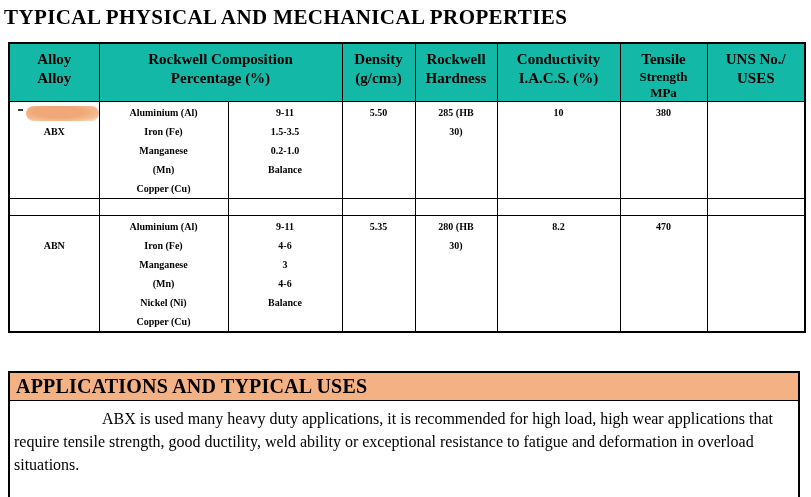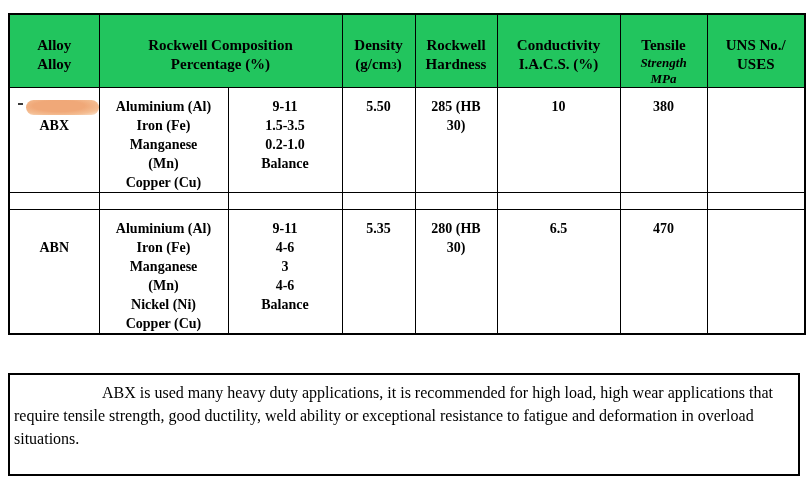--- a/index.html
+++ b/index.html
@@ -30,32 +30,32 @@
     border: 2px solid #000;
   }
   table.props th, table.props td {
     border: 1px solid #000;
     vertical-align: top;
     text-align: center;
     font-weight: bold;
     padding: 0;
   }
   table.props th {
-    background: #22c55e;
+    background: #14b8a6;
     height: 56px;
     font-size: 15px;
     line-height: 19px;
-    padding-top: 21px;
+    padding-top: 6px;
   }
   table.props td {
-    font-size: 14px;
+    font-size: 10px;
     line-height: 19px;
-    padding-top: 9px;
-  }
-  .th-small { font-size: 13px; line-height: 16px; font-style: italic; }
+    padding-top: 1px;
+  }
+  .th-small { font-size: 13px; line-height: 16px; }
   .unit-sub { font-size: 11px; }
 
   tr.row-abx td { height: 94px; }
   tr.spacer td { height: 17px; }
   tr.row-abn td { height: 108px; }
 
   .alloy-cell { position: relative; margin-top: 48px; }
   .blob-line {
     height: 19px;
     text-align: left;
@@ -99,20 +99,21 @@
     padding: 6px 6px 24px 4px;
     text-indent: 88px;
     text-align: left;
   }
 </style>
 </head>
 <body>
 
 <div class="doc">
 
+  <h1 class="page-title">TYPICAL PHYSICAL AND MECHANICAL PROPERTIES</h1>
 
   <table class="props">
     <colgroup>
       <col style="width:90px">
         <col style="width:129px">
         <col style="width:114px">
         <col style="width:73px">
       <col style="width:82px">
         <col style="width:123px">
         <col style="width:87px">
@@ -216,27 +217,28 @@
           <div>Balance</div>
         </td>
         <td>
           <div>5.35</div>
         </td>
         <td>
           <div>280 (HB</div>
           <div>30)</div>
         </td>
         <td>
-          <div>6.5</div>
+          <div>8.2</div>
         </td>
         <td>
           <div>470</div>
         </td>
         <td></td>
       </tr>
     </tbody>
   </table>
 
   <div class="apps-box">
+    <div class="apps-header">APPLICATIONS AND TYPICAL USES</div>
     <p class="apps-body">ABX is used many heavy duty applications, it is recommended for high load, high wear applications that require tensile strength, good ductility, weld ability or exceptional resistance to fatigue and deformation in overload situations.</p>
   </div>
 
 </div>
 
 </body></html>

